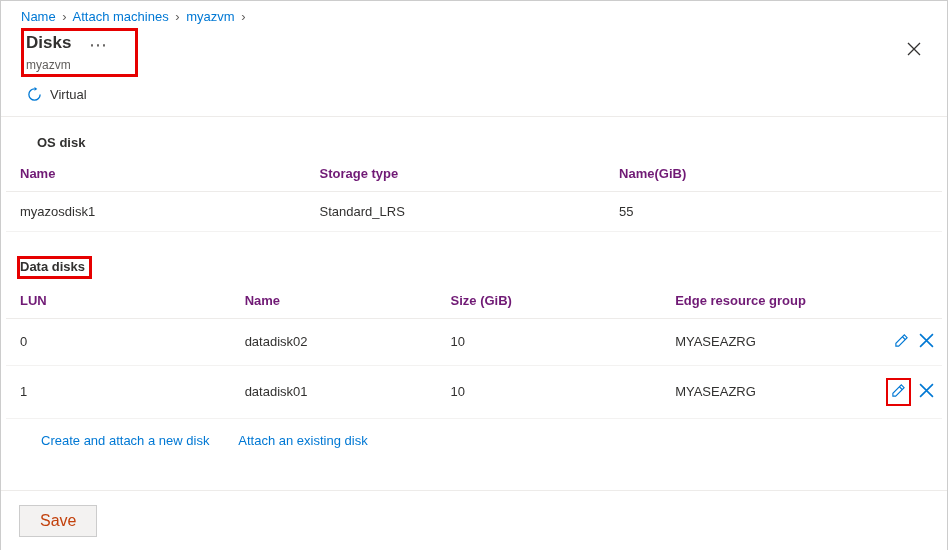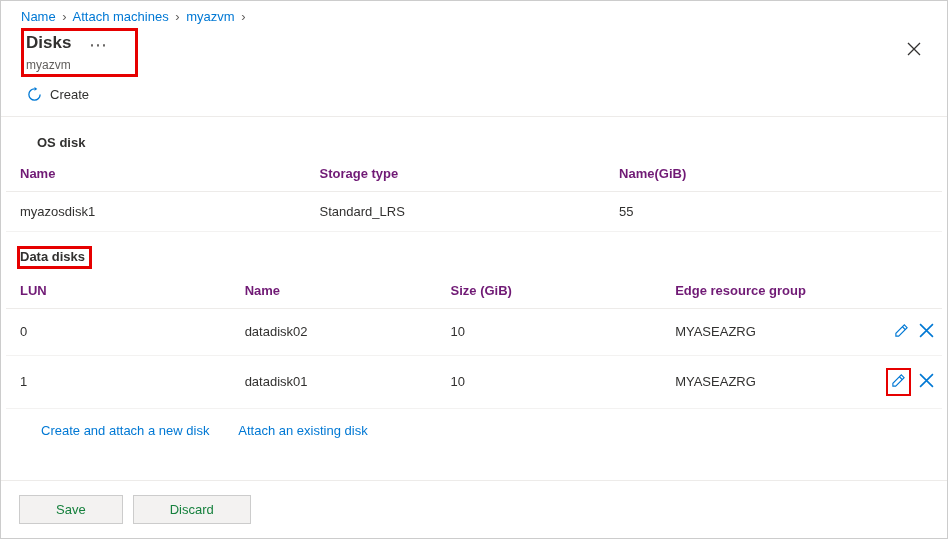--- a/index.html
+++ b/index.html
@@ -60,21 +60,21 @@
   .refresh-icon svg { display: block; }
   .section-label {
     font-size: 13px; font-weight: 700;
     padding: 18px 20px 6px 8px;
     margin-left: 28px;
   }
   .data-disks-label-box {
     display: inline-block;
     border: 3px solid #e60000;
     padding: 0 4px 2px 0;
-    margin: 14px 0 4px 16px;
+    margin: 24px 0 4px 16px;
     font-weight: 700;
   }
   table {
     width: calc(100% - 10px);
     border-collapse: collapse;
     margin: 0 5px 0 5px;
   }
   thead th {
     text-align: left;
     font-weight: 600;
@@ -106,25 +106,25 @@
   }
   .link-row a { color: #0078d4; text-decoration: none; cursor: pointer; margin-right: 26px; }
   .footer {
     border-top: 1px solid #edebe9;
     padding: 14px 18px;
     margin-top: 28px;
     display: flex;
     gap: 10px;
   }
   .footer button {
-    padding: 6px 36px;
-    font-size: 13px;
+    padding: 6px 20px;
+    font-size: 16px;
     border: 1px solid #ccc;
     background: #f3f2f1;
-    color: #15803d;
+    color: #c2410c;
     cursor: default;
   }
 </style>
 </head>
 <body>
 
 
 
 <div class="breadcrumb">
   <a>Name</a>
@@ -153,21 +153,21 @@
 </div>
 
 <div class="toolbar">
   <button class="refresh-btn">
     <span class="refresh-icon">
       <svg width="15" height="15" viewBox="0 0 16 16">
           <path d="M8 2 A6 6 0 1 0 14 8" stroke="#0078d4" stroke-width="1.4" fill="none"></path>
           <path d="M8 0 L8 4 L11 2 Z" fill="#0078d4"></path>
         </svg>
     </span>
-    <span>Create</span>
+    <span>Virtual</span>
   </button>
 </div>
 
 <div class="section-label">OS disk</div>
 <table>
   <colgroup>
       <col style="width:32%">
       <col style="width:32%">
       <col>
     </colgroup>
@@ -259,17 +259,16 @@
   </tbody>
 </table>
 
 <div class="link-row">
   <a>Create and attach a new disk</a>
   <a>Attach an existing disk</a>
 </div>
 
 <div class="footer">
   <button disabled="">Save</button>
-  <button disabled="">Discard</button>
 </div>
 
 
 
 
 </body></html>

